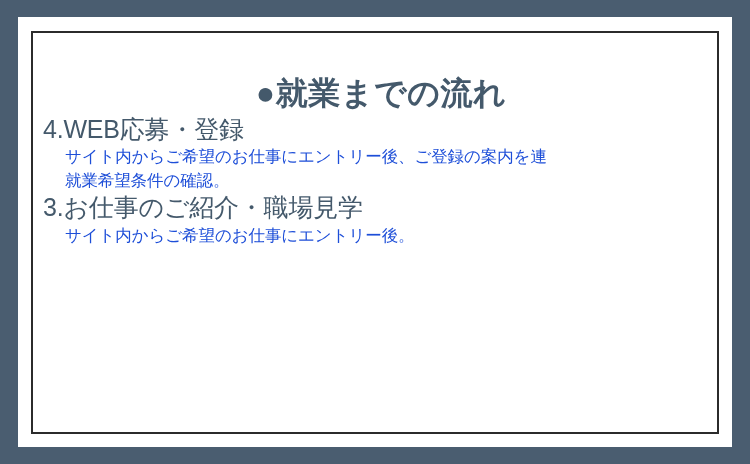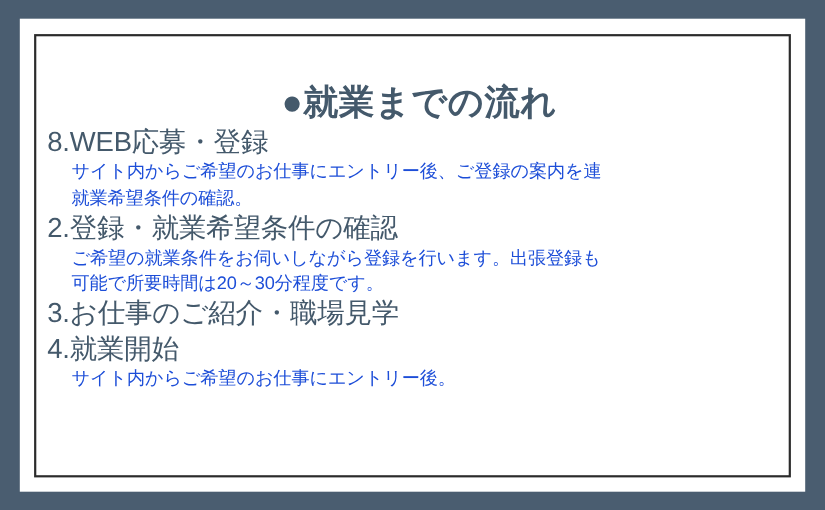--- a/index.html
+++ b/index.html
@@ -91,43 +91,35 @@
 <body>
 
 <div class="frame">
   <div class="card">
     <div class="inner-border"></div>
     <div class="content">
 
       <div class="title">●就業までの流れ</div>
 
       <div class="step">
-        <div class="step-heading">8.WEB応募・登録</div>
+        <div class="step-heading">4.WEB応募・登録</div>
         <div class="step-body">
           <span class="step-body-line">サイト内からご希望のお仕事にエントリー後、ご登録の案内を連</span>
           <span class="step-body-line">就業希望条件の確認。</span>
         </div>
       </div>
 
-      <div class="step">
-        <div class="step-heading">2.登録・就業希望条件の確認</div>
-        <div class="step-body">
-          <span class="step-body-line">ご希望の就業条件をお伺いしながら登録を行います。出張登録も</span>
-          <span class="step-body-line">可能で所要時間は20～30分程度です。</span>
-        </div>
-      </div>
 
       <div class="step">
         <div class="step-heading">3.お仕事のご紹介・職場見学</div>
         <div class="step-body">
         </div>
       </div>
 
       <div class="step">
-        <div class="step-heading">4.就業開始</div>
         <div class="step-body">
           <span class="step-body-line">サイト内からご希望のお仕事にエントリー後。</span>
         </div>
       </div>
 
       <div class="footer-row">
         
       </div>
 
     </div>

